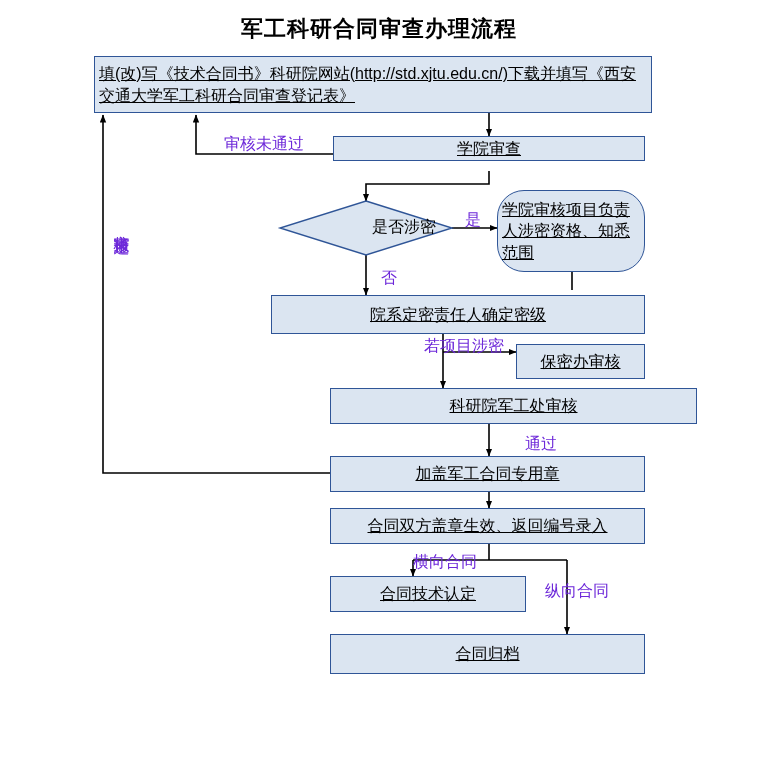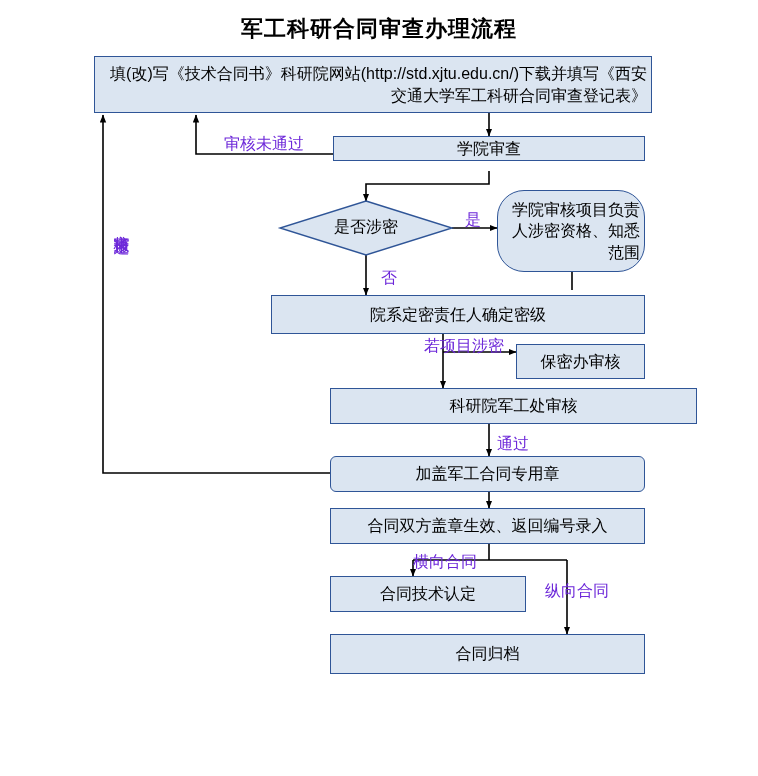--- a/index.html
+++ b/index.html
@@ -32,24 +32,25 @@
     letter-spacing: 1px;
   }
   .box {
     position: absolute;
     box-sizing: border-box;
     background: #dbe5f1;
     border: 1px solid #2f5597;
     display: flex;
     align-items: center;
     justify-content: center;
-    text-align: right;
+    text-align: left;
     font-size: 16px;
     line-height: 1.35;
     padding: 2px 4px;
+    text-decoration: underline;
   }
   .label {
     position: absolute;
     font-size: 16px;
     white-space: nowrap;
     color: #6d28d9;
   }
   .label.vertical {
     writing-mode: vertical-rl;
     text-orientation: upright;
@@ -116,41 +117,41 @@
   </svg>
 
   <div class="box" style="left:94px; top:56px; width:558px; height:57px;">
     <span>填(改)写《技术合同书》科研院网站(http://std.xjtu.edu.cn/)下载并填写《西安交通大学军工科研合同审查登记表》</span>
   </div>
 
   <div class="box" style="left:333px; top:136px; width:312px; height:25px;">
     <span>学院审查</span>
   </div>
 
-  <div class="diamond-text" style="position:absolute; left:296px; top:217px; width:140px; text-align:center;">
+  <div class="diamond-text" style="position:absolute; left:296px; top:217px; width:140px; text-align:right;">
     <span>是否涉密</span>
   </div>
 
   <div class="box" style="left:497px; top:190px; width:148px; height:82px;border-radius:27px;">
     <span>学院审核项目负责人涉密资格、知悉范围</span>
   </div>
 
   <div class="box" style="left:271px; top:295px; width:374px; height:39px;">
     <span>院系定密责任人确定密级</span>
   </div>
 
   <div class="box" style="left:516px; top:344px; width:129px; height:35px;">
     <span>保密办审核</span>
   </div>
 
   <div class="box" style="left:330px; top:388px; width:367px; height:36px;">
     <span>科研院军工处审核</span>
   </div>
 
-  <div class="box" style="left:330px; top:456px; width:315px; height:36px;border-radius:6px;">
+  <div class="box" style="left:330px; top:456px; width:315px; height:36px;">
     <span>加盖军工合同专用章</span>
   </div>
 
   <div class="box" style="left:330px; top:508px; width:315px; height:36px;">
     <span>合同双方盖章生效、返回编号录入</span>
   </div>
 
   <div class="box" style="left:330px; top:576px; width:196px; height:36px;">
     <span>合同技术认定</span>
   </div>
@@ -160,21 +161,21 @@
   </div>
 
   <div class="label" style="left:224px; top:134px;">审核未通过</div>
 
   <div class="label" style="left:465px; top:210px;">是</div>
 
   <div class="label" style="left:381px; top:268px;">否</div>
 
   <div class="label" style="left:424px; top:336px;">若项目涉密</div>
 
-  <div class="label" style="left:497px; top:434px;">通过</div>
+  <div class="label" style="left:525px; top:434px;">通过</div>
 
   <div class="label" style="left:413px; top:552px;">横向合同</div>
 
   <div class="label" style="left:545px; top:581px;">纵向合同</div>
 
   <div class="label vertical" style="left:112px; top:222px; height:90px;">审核未通过</div>
 
 </div>
 
 </body></html>

